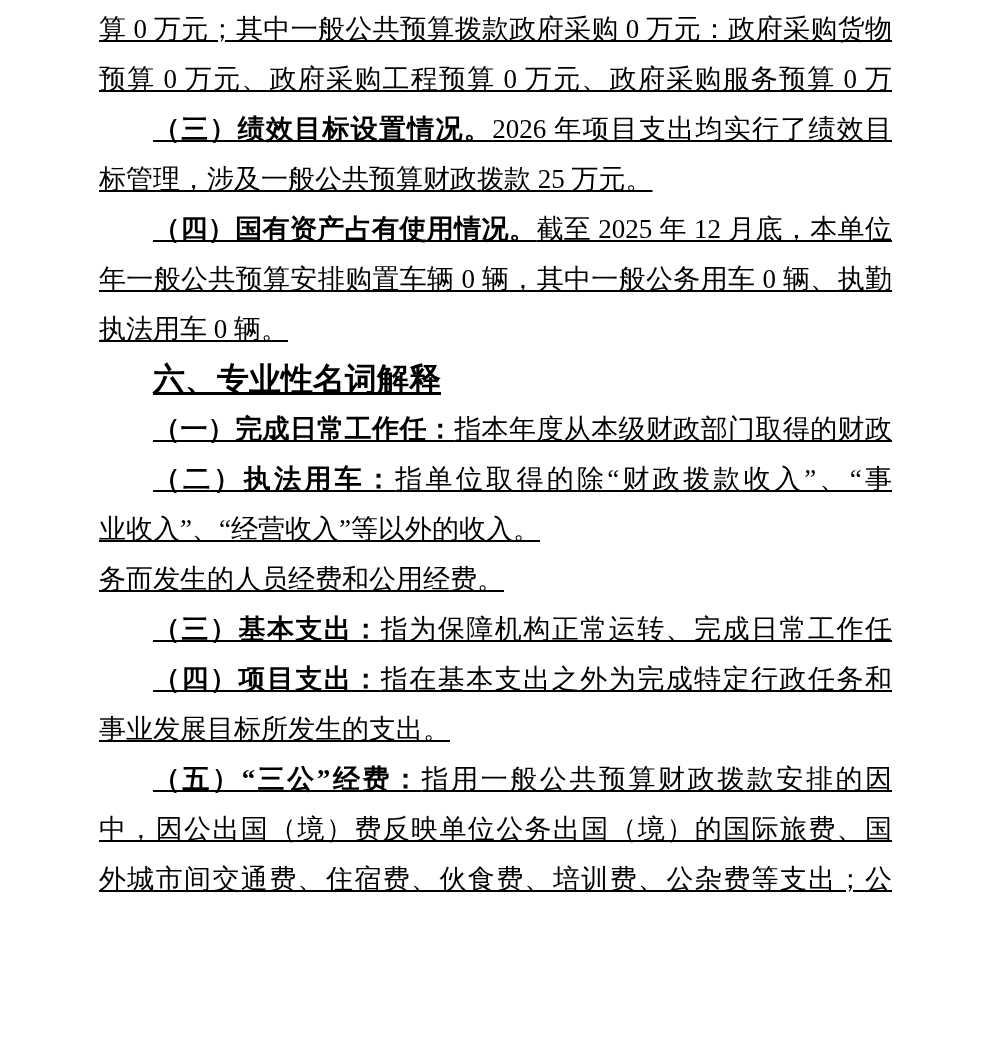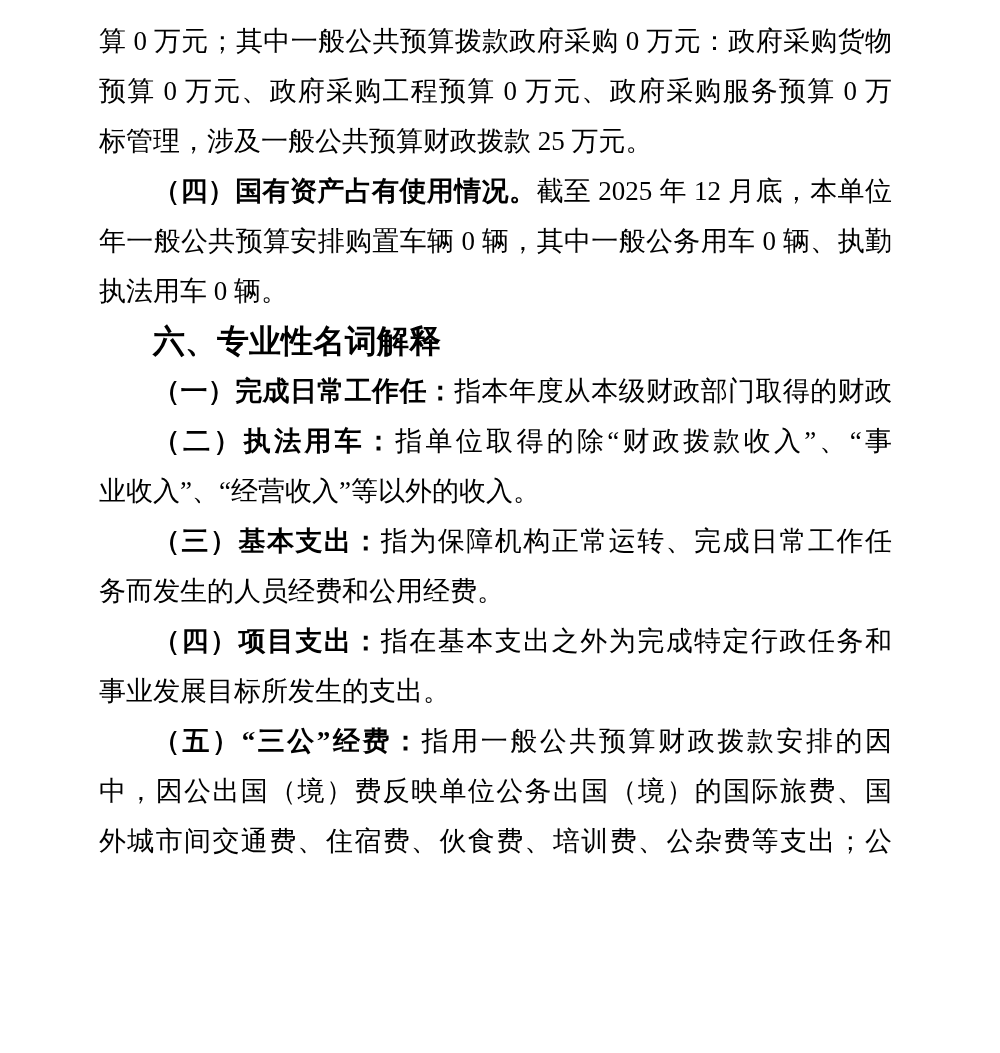--- a/index.html
+++ b/index.html
@@ -8,22 +8,23 @@
     width: 1000px; height: 1053px;
     overflow: hidden;
   }
   body {
     background: #ffffff;
     color: #000000;
     font-family: "Liberation Serif", "DejaVu Serif", serif;
   }
   .doc {
     position: absolute;
-    top: 16px; left: 99px;
+    top: 4px; left: 99px;
     width: 793px;
+    text-decoration: underline;
   }
   .line {
     height: 50px;
     line-height: 50px;
     font-size: 27px;
     text-align: justify;
     text-align-last: left;
     overflow: hidden;
     white-space: normal;
   }
@@ -39,42 +40,43 @@
 </style>
 </head>
 <body>
 
 <div class="doc">
 
   <div class="line jfy"><span class="txt">算 0 万元；其中一般公共预算拨款政府采购 0 万元：政府采购货物</span></div>
 
   <div class="line"><span class="txt">预算 0 万元、政府采购工程预算 0 万元、政府采购服务预算 0 万元。</span></div>
 
+  <div class="line ind jfy"><span class="pfx">（三）绩效目标设置情况。</span><span class="txt">2026 年项目支出均实行了绩效目</span></div>
 
   <div class="line"><span class="txt">标管理，涉及一般公共预算财政拨款 25 万元。</span></div>
 
   <div class="line ind jfy"><span class="pfx">（四）国有资产占有使用情况。</span><span class="txt">截至 2025 年 12 月底，本单位</span></div>
 
 
   <div class="line jfy"><span class="txt">年一般公共预算安排购置车辆 0 辆，其中一般公务用车 0 辆、执勤</span></div>
 
   <div class="line"><span class="txt">执法用车 0 辆。</span></div>
 
   <div class="line ind heading"><span class="txt">六、专业性名词解释</span></div>
 
   <div class="line ind jfy"><span class="pfx">（一）完成日常工作任：</span><span class="txt">指本年度从本级财政部门取得的财政</span></div>
 
 
   <div class="line ind jfy"><span class="pfx">（二）执法用车：</span><span class="txt">指单位取得的除“财政拨款收入”、“事</span></div>
 
   <div class="line"><span class="txt">业收入”、“经营收入”等以外的收入。</span></div>
 
+  <div class="line"><span class="txt">务而发生的人员经费和公用经费。</span></div>
+
   <div class="line ind jfy"><span class="pfx">（三）基本支出：</span><span class="txt">指为保障机构正常运转、完成日常工作任</span></div>
-
-  <div class="line"><span class="txt">务而发生的人员经费和公用经费。</span></div>
 
   <div class="line ind jfy"><span class="pfx">（四）项目支出：</span><span class="txt">指在基本支出之外为完成特定行政任务和</span></div>
 
   <div class="line"><span class="txt">事业发展目标所发生的支出。</span></div>
 
   <div class="line ind jfy"><span class="pfx">（五）“三公”经费：</span><span class="txt">指用一般公共预算财政拨款安排的因</span></div>
 
 
   <div class="line jfy"><span class="txt">中，因公出国（境）费反映单位公务出国（境）的国际旅费、国</span></div>
 

